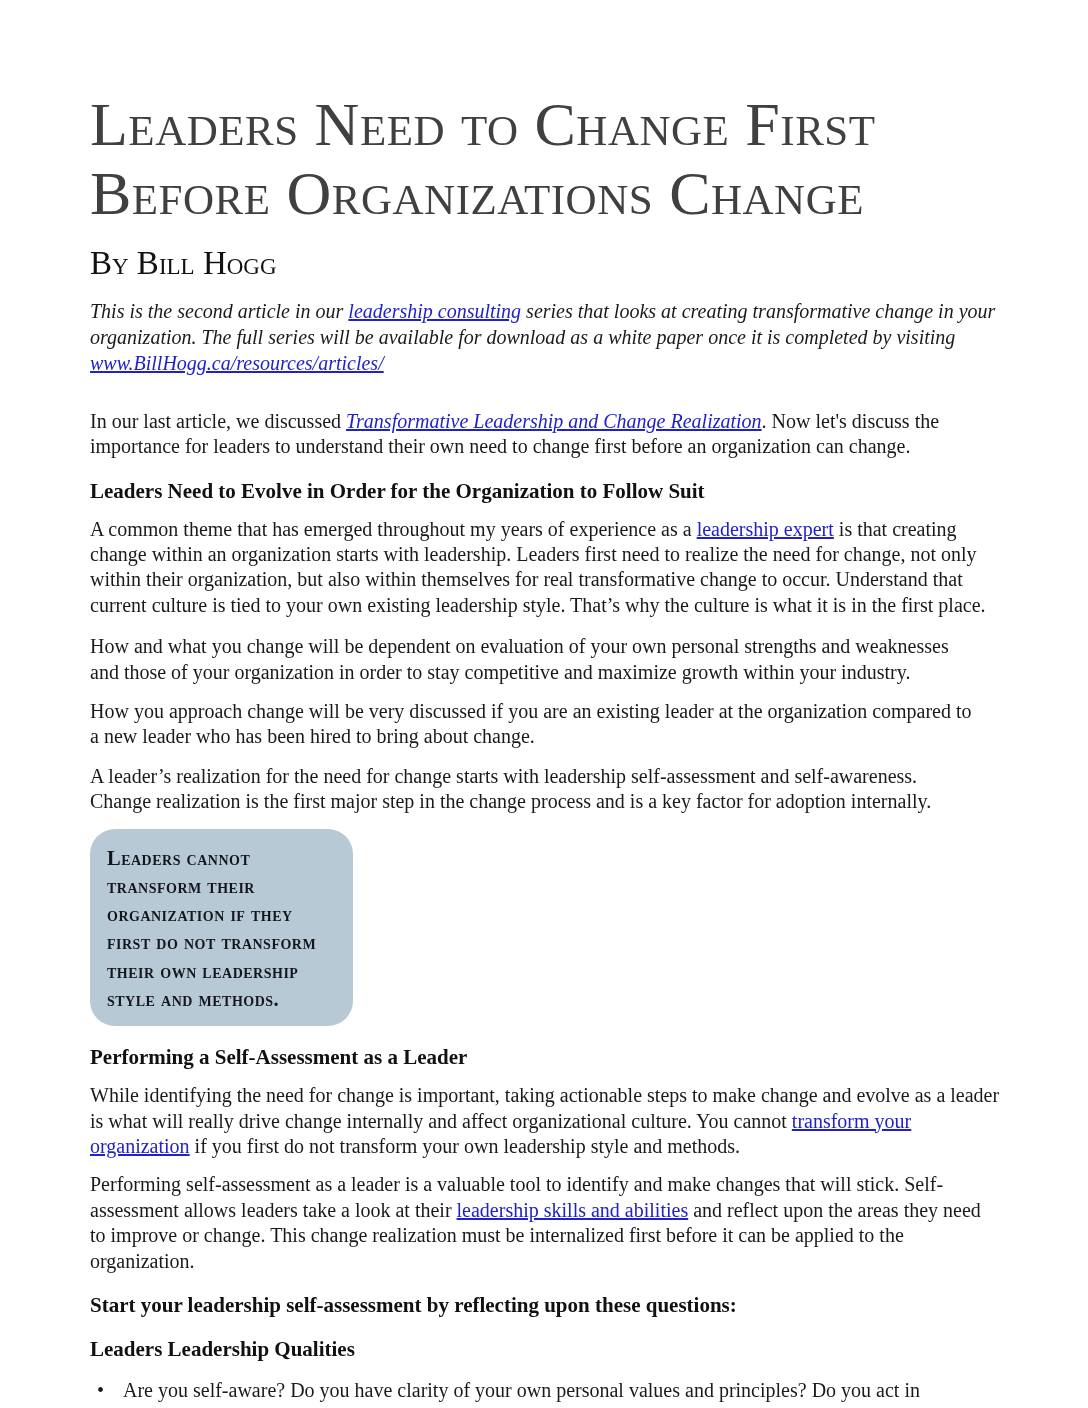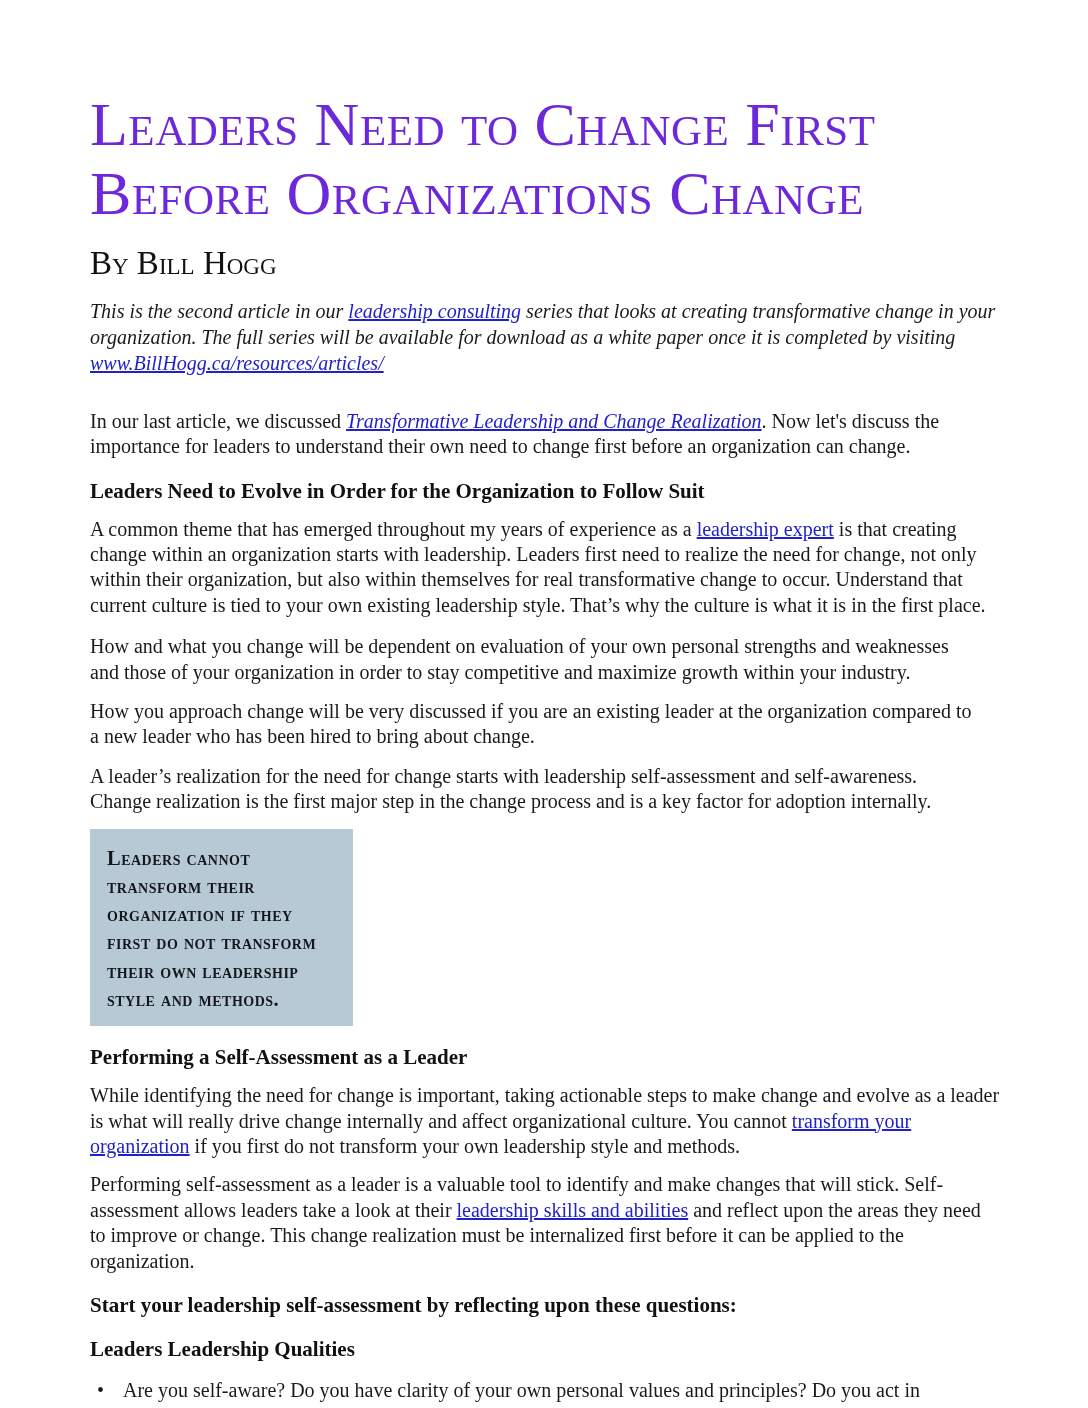--- a/index.html
+++ b/index.html
@@ -18,21 +18,21 @@
     padding: 90px 88px 48px 90px;
     display: flex;
     flex-direction: column;
   }
   .title {
     font-size: 62px;
     font-weight: 400;
     font-variant: small-caps;
     letter-spacing: 0.5px;
     line-height: 1.12;
-    color: #6d28d9;
+    color: #404040;
     margin: 0;
   }
   .byline {
     font-variant: small-caps;
     font-size: 33px;
     margin-top: 16px;
     color: #111;
   }
   .intro {
     font-style: italic;
@@ -68,20 +68,21 @@
     width: 232px;
     background: #b8c9d6;
     padding: 15px 14px 13px 17px;
     margin-top: 14px;
     font-weight: 700;
     font-variant: small-caps;
     font-size: 20.5px;
     letter-spacing: 0.5px;
     line-height: 1.38;
     color: #13161c;
+    border-radius: 25px;
   }
   .bullet-row { display: flex; margin-top: 16px; }
   .bullet-dot {
     width: 26px;
     padding-left: 7px;
     font-size: 20px;
     line-height: 1.27;
   }
   .bullet-text { flex: 1; font-size: 20px; line-height: 1.27; }
   .spacer { flex: 1; }

